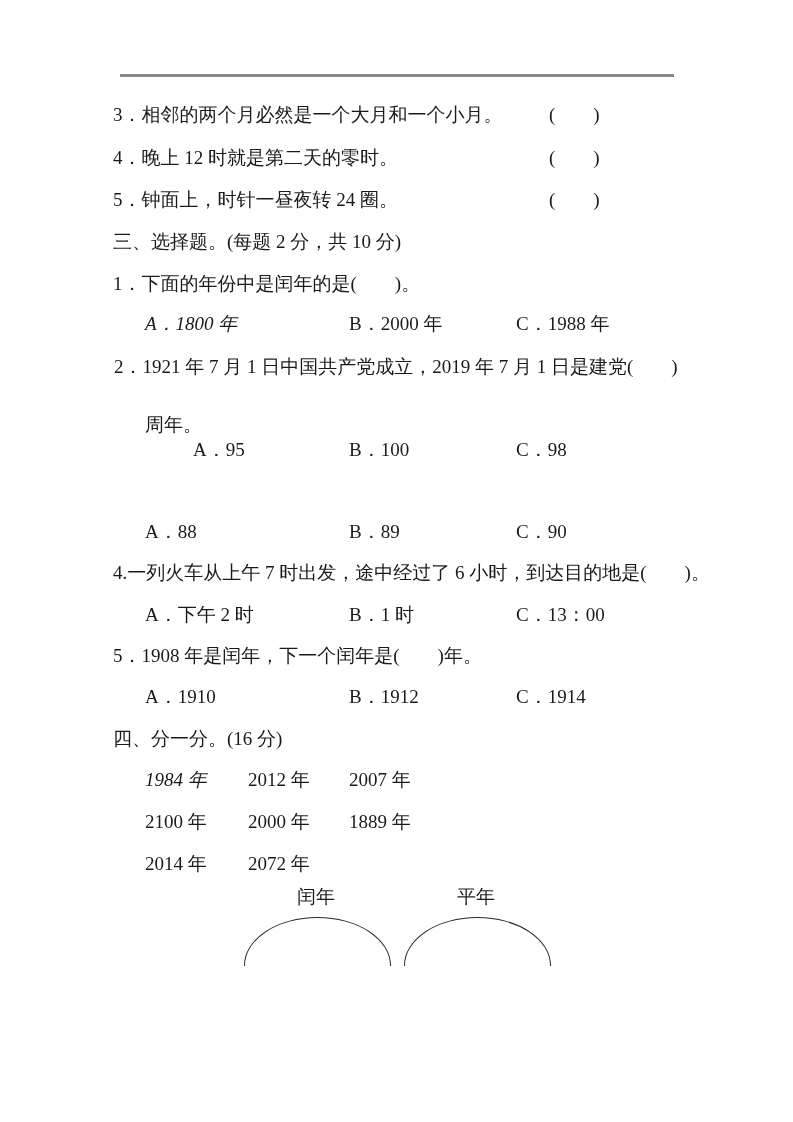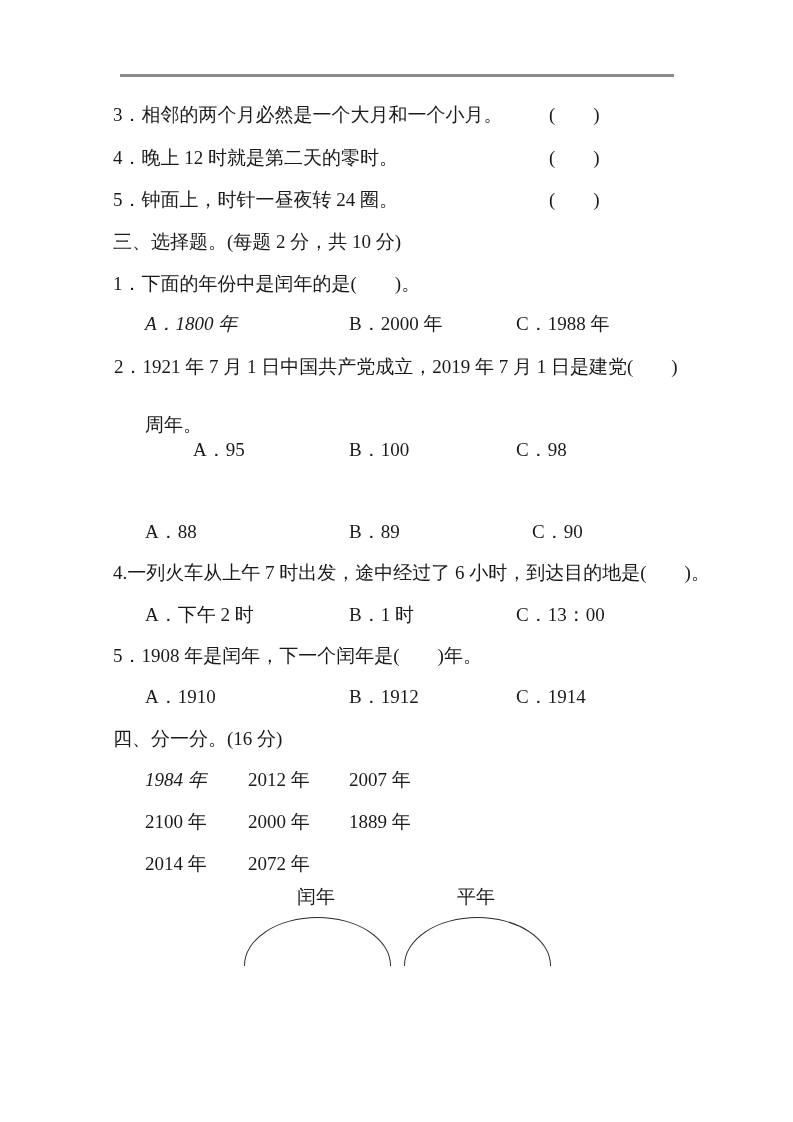--- a/index.html
+++ b/index.html
@@ -78,21 +78,21 @@
   <div class="opt" style="left:516px; top:311px;">C．1988 年</div>
 
   <div class="line" style="left:114px; top:354px;">2．1921 年 7 月 1 日中国共产党成立，2019 年 7 月 1 日是建党(　　)</div>
   <div class="line" style="left:145px; top:396px;margin-top:16px;">周年。</div>
   <div class="opt" style="left:145px; top:437px;margin-left:48px;">A．95</div>
   <div class="opt" style="left:349px; top:437px;">B．100</div>
   <div class="opt" style="left:516px; top:437px;">C．98</div>
 
   <div class="opt" style="left:145px; top:519px;">A．88</div>
   <div class="opt" style="left:349px; top:519px;">B．89</div>
-  <div class="opt" style="left:516px; top:519px;margin-left:16px;">C．90</div>
+  <div class="opt" style="left:516px; top:519px;">C．90</div>
 
   <div class="line" style="left:113px; top:560px;">4.一列火车从上午 7 时出发，途中经过了 6 小时，到达目的地是(　　)。</div>
   <div class="opt" style="left:145px; top:602px;text-align:right;">A．下午 2 时</div>
   <div class="opt" style="left:349px; top:602px;">B．1 时</div>
   <div class="opt" style="left:516px; top:602px;">C．13：00</div>
 
   <div class="line" style="left:113px; top:643px;">5．1908 年是闰年，下一个闰年是(　　)年。</div>
   <div class="opt" style="left:145px; top:684px;">A．1910</div>
   <div class="opt" style="left:349px; top:684px;">B．1912</div>
   <div class="opt" style="left:516px; top:684px;">C．1914</div>

